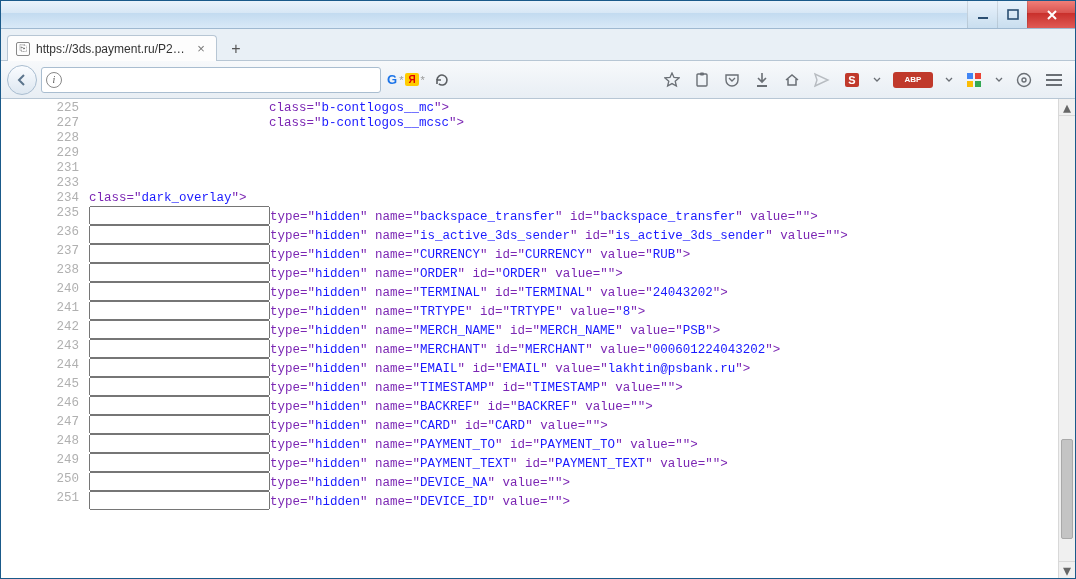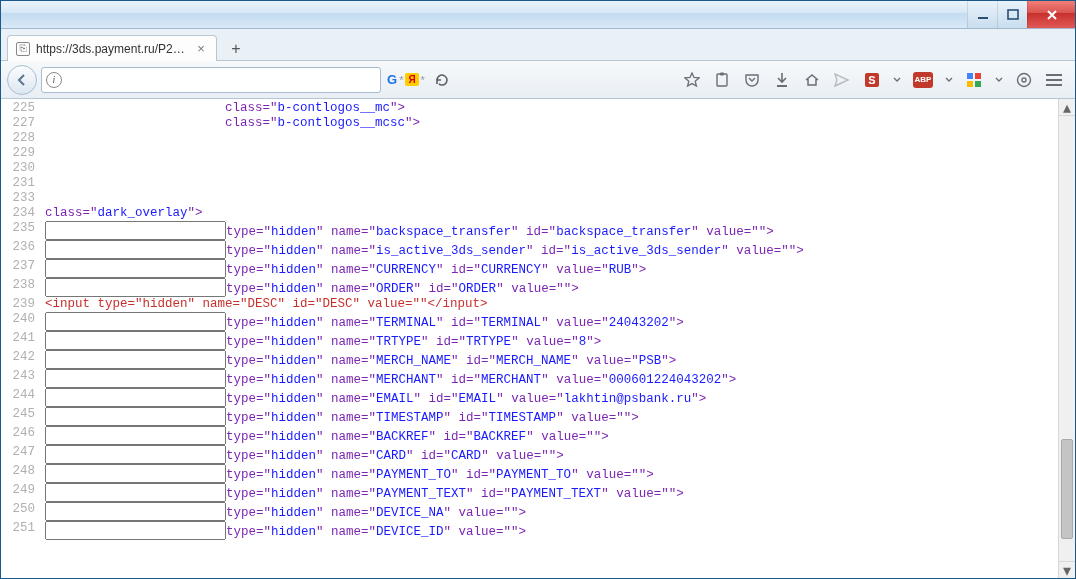--- a/index.html
+++ b/index.html
@@ -27,27 +27,27 @@
   .url-wrap .info{width:16px;height:16px;border:1px solid #888;border-radius:8px;display:flex;align-items:center;justify-content:center;font-size:10px;color:#555;font-family:Georgia,serif;font-style:italic;}
   .url-input{border:none;outline:none;font-size:12px;color:#333;width:280px;background:transparent;}
   .mini-icons{display:flex;align-items:center;gap:2px;margin-left:2px;}
   .mini-icons span{font-size:11px;}
   .reload{width:26px;height:26px;display:flex;align-items:center;justify-content:center;color:#555;}
   .search-wrap{display:flex;align-items:center;border:1px solid #a9bdd0;border-radius:3px;background:#fff;height:26px;padding:0 6px;gap:6px;min-width:170px;}
   .search-wrap input{border:none;outline:none;font-size:12px;font-style:italic;color:#888;width:130px;background:transparent;}
   .tool-icons{display:flex;align-items:center;gap:12px;margin-left:auto;padding-right:6px;}
   .ticon{width:18px;height:18px;display:flex;align-items:center;justify-content:center;color:#6a6f75;}
   .ticon.red{color:#c0392b;}
-  .ticon.abp{width:20px;height:16px;background:#c0392b;border-radius:3px;color:#fff;font-size:8px;font-weight:bold;display:flex;align-items:center;justify-content:center;}
+  .ticon.abp{width:40px;height:16px;background:#c0392b;border-radius:3px;color:#fff;font-size:8px;font-weight:bold;display:flex;align-items:center;justify-content:center;}
   .hamburger{display:flex;flex-direction:column;gap:3px;}
   .hamburger span{width:16px;height:2px;background:#6a6f75;}
   
   .content{flex:1;position:relative;display:flex;overflow:hidden;background:#fff;}
   .code-area{flex:1;overflow:auto;font-family:Consolas,"Courier New",monospace;font-size:12.5px;line-height:15px;padding-top:2px;}
-  .code-line{display:flex;white-space:pre;}
+  .code-line{display:flex;white-space:pre;padding-left:44px;}
   .gutter{width:44px;text-align:right;color:#b0b0b0;padding-right:10px;flex:0 0 44px;user-select:none;}
   .src{flex:1;}
   .scrollbar{width:17px;background:#f0f0f0;border-left:1px solid #d8d8d8;position:relative;}
   .scroll-thumb{position:absolute;left:2px;right:2px;top:340px;height:100px;background:#c4c4c4;border:1px solid #a9a9a9;border-radius:2px;}
   .scroll-up,.scroll-down{position:absolute;left:0;right:0;height:17px;display:flex;align-items:center;justify-content:center;color:#666;background:#f0f0f0;}
   .scroll-up{top:0;border-bottom:1px solid #d8d8d8;}
   .scroll-down{bottom:0;border-top:1px solid #d8d8d8;}
   
   .statusbar{height:20px;background:linear-gradient(to bottom,#f3f6f9,#e4ecf3);border-top:1px solid #b7c6d4;display:flex;align-items:center;font-size:11px;color:#333;padding:0 8px;gap:14px;}
   
@@ -191,29 +191,27 @@
       </span>
     </div>
   </div>
 
   <div class="content">
     <div class="code-area" id="code-area">
         <div class="code-line"><span class="gutter">225</span><span class="src">                        <span class="t-purple"><a <="" span=""><span class="t-purple">class="</span><span class="t-blue">b-contlogos__mc</span><span class="t-purple">"&gt;</span></a></span></span></div>
         <div class="code-line"><span class="gutter">227</span><span class="src">                        <span class="t-purple"><a <="" span=""><span class="t-purple">class="</span><span class="t-blue">b-contlogos__mcsc</span><span class="t-purple">"&gt;</span></a></span></span></div>
         <div class="code-line"><span class="gutter">228</span><span class="src">                    <span class="t-purple"></span></span></div>
         <div class="code-line"><span class="gutter">229</span><span class="src">                <span class="t-purple"></span></span></div>
-        <div class="code-line"><span class="gutter">230</span><span class="src">            <span class="t-purple"></span></span></div>
         <div class="code-line"><span class="gutter">231</span><span class="src">        <span class="t-purple"></span></span></div>
         <div class="code-line"><span class="gutter">233</span><span class="src"><span class="t-purple"></span></span></div>
         <div class="code-line"><span class="gutter">234</span><span class="src"><span class="t-purple"><div <="" span=""><span class="t-purple">class="</span><span class="t-blue">dark_overlay</span><span class="t-purple">"&gt;</span></div></span></span></div>
         <div class="code-line"><span class="gutter">235</span><span class="src"><span class="t-purple"><input <="" span="" style=""><span class="t-purple">type="</span><span class="t-blue">hidden</span><span class="t-purple">" </span><span class="t-purple">name="</span><span class="t-blue">backspace_transfer</span><span class="t-purple">" </span><span class="t-purple">id="</span><span class="t-blue">backspace_transfer</span><span class="t-purple">" </span><span class="t-purple">value="</span><span class="t-blue"></span><span class="t-purple">"&gt;</span><span class="t-red"></span></span></span></div>
         <div class="code-line"><span class="gutter">236</span><span class="src"><span class="t-purple"><input <="" span="" style=""><span class="t-purple">type="</span><span class="t-blue">hidden</span><span class="t-purple">" </span><span class="t-purple">name="</span><span class="t-blue">is_active_3ds_sender</span><span class="t-purple">" </span><span class="t-purple">id="</span><span class="t-blue">is_active_3ds_sender</span><span class="t-purple">" </span><span class="t-purple">value="</span><span class="t-blue"></span><span class="t-purple">"&gt;</span><span class="t-red"></span></span></span></div>
         <div class="code-line"><span class="gutter">237</span><span class="src"><span class="t-purple"><input <="" span="" style=""><span class="t-purple">type="</span><span class="t-blue">hidden</span><span class="t-purple">" </span><span class="t-purple">name="</span><span class="t-blue">CURRENCY</span><span class="t-purple">" </span><span class="t-purple">id="</span><span class="t-blue">CURRENCY</span><span class="t-purple">" </span><span class="t-purple">value="</span><span class="t-blue">RUB</span><span class="t-purple">"&gt;</span><span class="t-red"></span></span></span></div>
         <div class="code-line"><span class="gutter">238</span><span class="src"><span class="t-purple"><input <="" span="" style=""><span class="t-purple">type="</span><span class="t-blue">hidden</span><span class="t-purple">" </span><span class="t-purple">name="</span><span class="t-blue">ORDER</span><span class="t-purple">" </span><span class="t-purple">id="</span><span class="t-blue">ORDER</span><span class="t-purple">" </span><span class="t-purple">value="</span><span class="t-blue"></span><span class="t-purple">"&gt;</span><span class="t-red"></span></span></span></div>
-        <div class="code-line line-error"><span class="gutter">239</span><span class="src"><span>&lt;input type="hidden" name="DESC" id="DESC" value=""&lt;/input&gt;</span></span></div>
         <div class="code-line"><span class="gutter">240</span><span class="src"><span class="t-purple"><input <="" span="" style=""><span class="t-purple">type="</span><span class="t-blue">hidden</span><span class="t-purple">" </span><span class="t-purple">name="</span><span class="t-blue">TERMINAL</span><span class="t-purple">" </span><span class="t-purple">id="</span><span class="t-blue">TERMINAL</span><span class="t-purple">" </span><span class="t-purple">value="</span><span class="t-blue">24043202</span><span class="t-purple">"&gt;</span><span class="t-red"></span></span></span></div>
         <div class="code-line"><span class="gutter">241</span><span class="src"><span class="t-purple"><input <="" span="" style=""><span class="t-purple">type="</span><span class="t-blue">hidden</span><span class="t-purple">" </span><span class="t-purple">name="</span><span class="t-blue">TRTYPE</span><span class="t-purple">" </span><span class="t-purple">id="</span><span class="t-blue">TRTYPE</span><span class="t-purple">" </span><span class="t-purple">value="</span><span class="t-blue">8</span><span class="t-purple">"&gt;</span><span class="t-red"></span></span></span></div>
         <div class="code-line"><span class="gutter">242</span><span class="src"><span class="t-purple"><input <="" span="" style=""><span class="t-purple">type="</span><span class="t-blue">hidden</span><span class="t-purple">" </span><span class="t-purple">name="</span><span class="t-blue">MERCH_NAME</span><span class="t-purple">" </span><span class="t-purple">id="</span><span class="t-blue">MERCH_NAME</span><span class="t-purple">" </span><span class="t-purple">value="</span><span class="t-blue">PSB</span><span class="t-purple">"&gt;</span><span class="t-red"></span></span></span></div>
         <div class="code-line"><span class="gutter">243</span><span class="src"><span class="t-purple"><input <="" span="" style=""><span class="t-purple">type="</span><span class="t-blue">hidden</span><span class="t-purple">" </span><span class="t-purple">name="</span><span class="t-blue">MERCHANT</span><span class="t-purple">" </span><span class="t-purple">id="</span><span class="t-blue">MERCHANT</span><span class="t-purple">" </span><span class="t-purple">value="</span><span class="t-blue">000601224043202</span><span class="t-purple">"&gt;</span><span class="t-red"></span></span></span></div>
         <div class="code-line"><span class="gutter">244</span><span class="src"><span class="t-purple"><input <="" span="" style=""><span class="t-purple">type="</span><span class="t-blue">hidden</span><span class="t-purple">" </span><span class="t-purple">name="</span><span class="t-blue">EMAIL</span><span class="t-purple">" </span><span class="t-purple">id="</span><span class="t-blue">EMAIL</span><span class="t-purple">" </span><span class="t-purple">value="</span><span class="t-blue">lakhtin@psbank.ru</span><span class="t-purple">"&gt;</span><span class="t-red"></span></span></span></div>
         <div class="code-line"><span class="gutter">245</span><span class="src"><span class="t-purple"><input <="" span="" style=""><span class="t-purple">type="</span><span class="t-blue">hidden</span><span class="t-purple">" </span><span class="t-purple">name="</span><span class="t-blue">TIMESTAMP</span><span class="t-purple">" </span><span class="t-purple">id="</span><span class="t-blue">TIMESTAMP</span><span class="t-purple">" </span><span class="t-purple">value="</span><span class="t-blue"></span><span class="t-purple">"&gt;</span><span class="t-red"></span></span></span></div>
         <div class="code-line"><span class="gutter">246</span><span class="src"><span class="t-purple"><input <="" span="" style=""><span class="t-purple">type="</span><span class="t-blue">hidden</span><span class="t-purple">" </span><span class="t-purple">name="</span><span class="t-blue">BACKREF</span><span class="t-purple">" </span><span class="t-purple">id="</span><span class="t-blue">BACKREF</span><span class="t-purple">" </span><span class="t-purple">value="</span><span class="t-blue"></span><span class="t-purple">"&gt;</span><span class="t-red"></span></span></span></div>
         <div class="code-line"><span class="gutter">247</span><span class="src"><span class="t-purple"><input <="" span="" style=""><span class="t-purple">type="</span><span class="t-blue">hidden</span><span class="t-purple">" </span><span class="t-purple">name="</span><span class="t-blue">CARD</span><span class="t-purple">" </span><span class="t-purple">id="</span><span class="t-blue">CARD</span><span class="t-purple">" </span><span class="t-purple">value="</span><span class="t-blue"></span><span class="t-purple">"&gt;</span><span class="t-red"></span></span></span></div>
         <div class="code-line"><span class="gutter">248</span><span class="src"><span class="t-purple"><input <="" span="" style=""><span class="t-purple">type="</span><span class="t-blue">hidden</span><span class="t-purple">" </span><span class="t-purple">name="</span><span class="t-blue">PAYMENT_TO</span><span class="t-purple">" </span><span class="t-purple">id="</span><span class="t-blue">PAYMENT_TO</span><span class="t-purple">" </span><span class="t-purple">value="</span><span class="t-blue"></span><span class="t-purple">"&gt;</span><span class="t-red"></span></span></span></div>
         <div class="code-line"><span class="gutter">249</span><span class="src"><span class="t-purple"><input <="" span="" style=""><span class="t-purple">type="</span><span class="t-blue">hidden</span><span class="t-purple">" </span><span class="t-purple">name="</span><span class="t-blue">PAYMENT_TEXT</span><span class="t-purple">" </span><span class="t-purple">id="</span><span class="t-blue">PAYMENT_TEXT</span><span class="t-purple">" </span><span class="t-purple">value="</span><span class="t-blue"></span><span class="t-purple">"&gt;</span><span class="t-red"></span></span></span></div>

